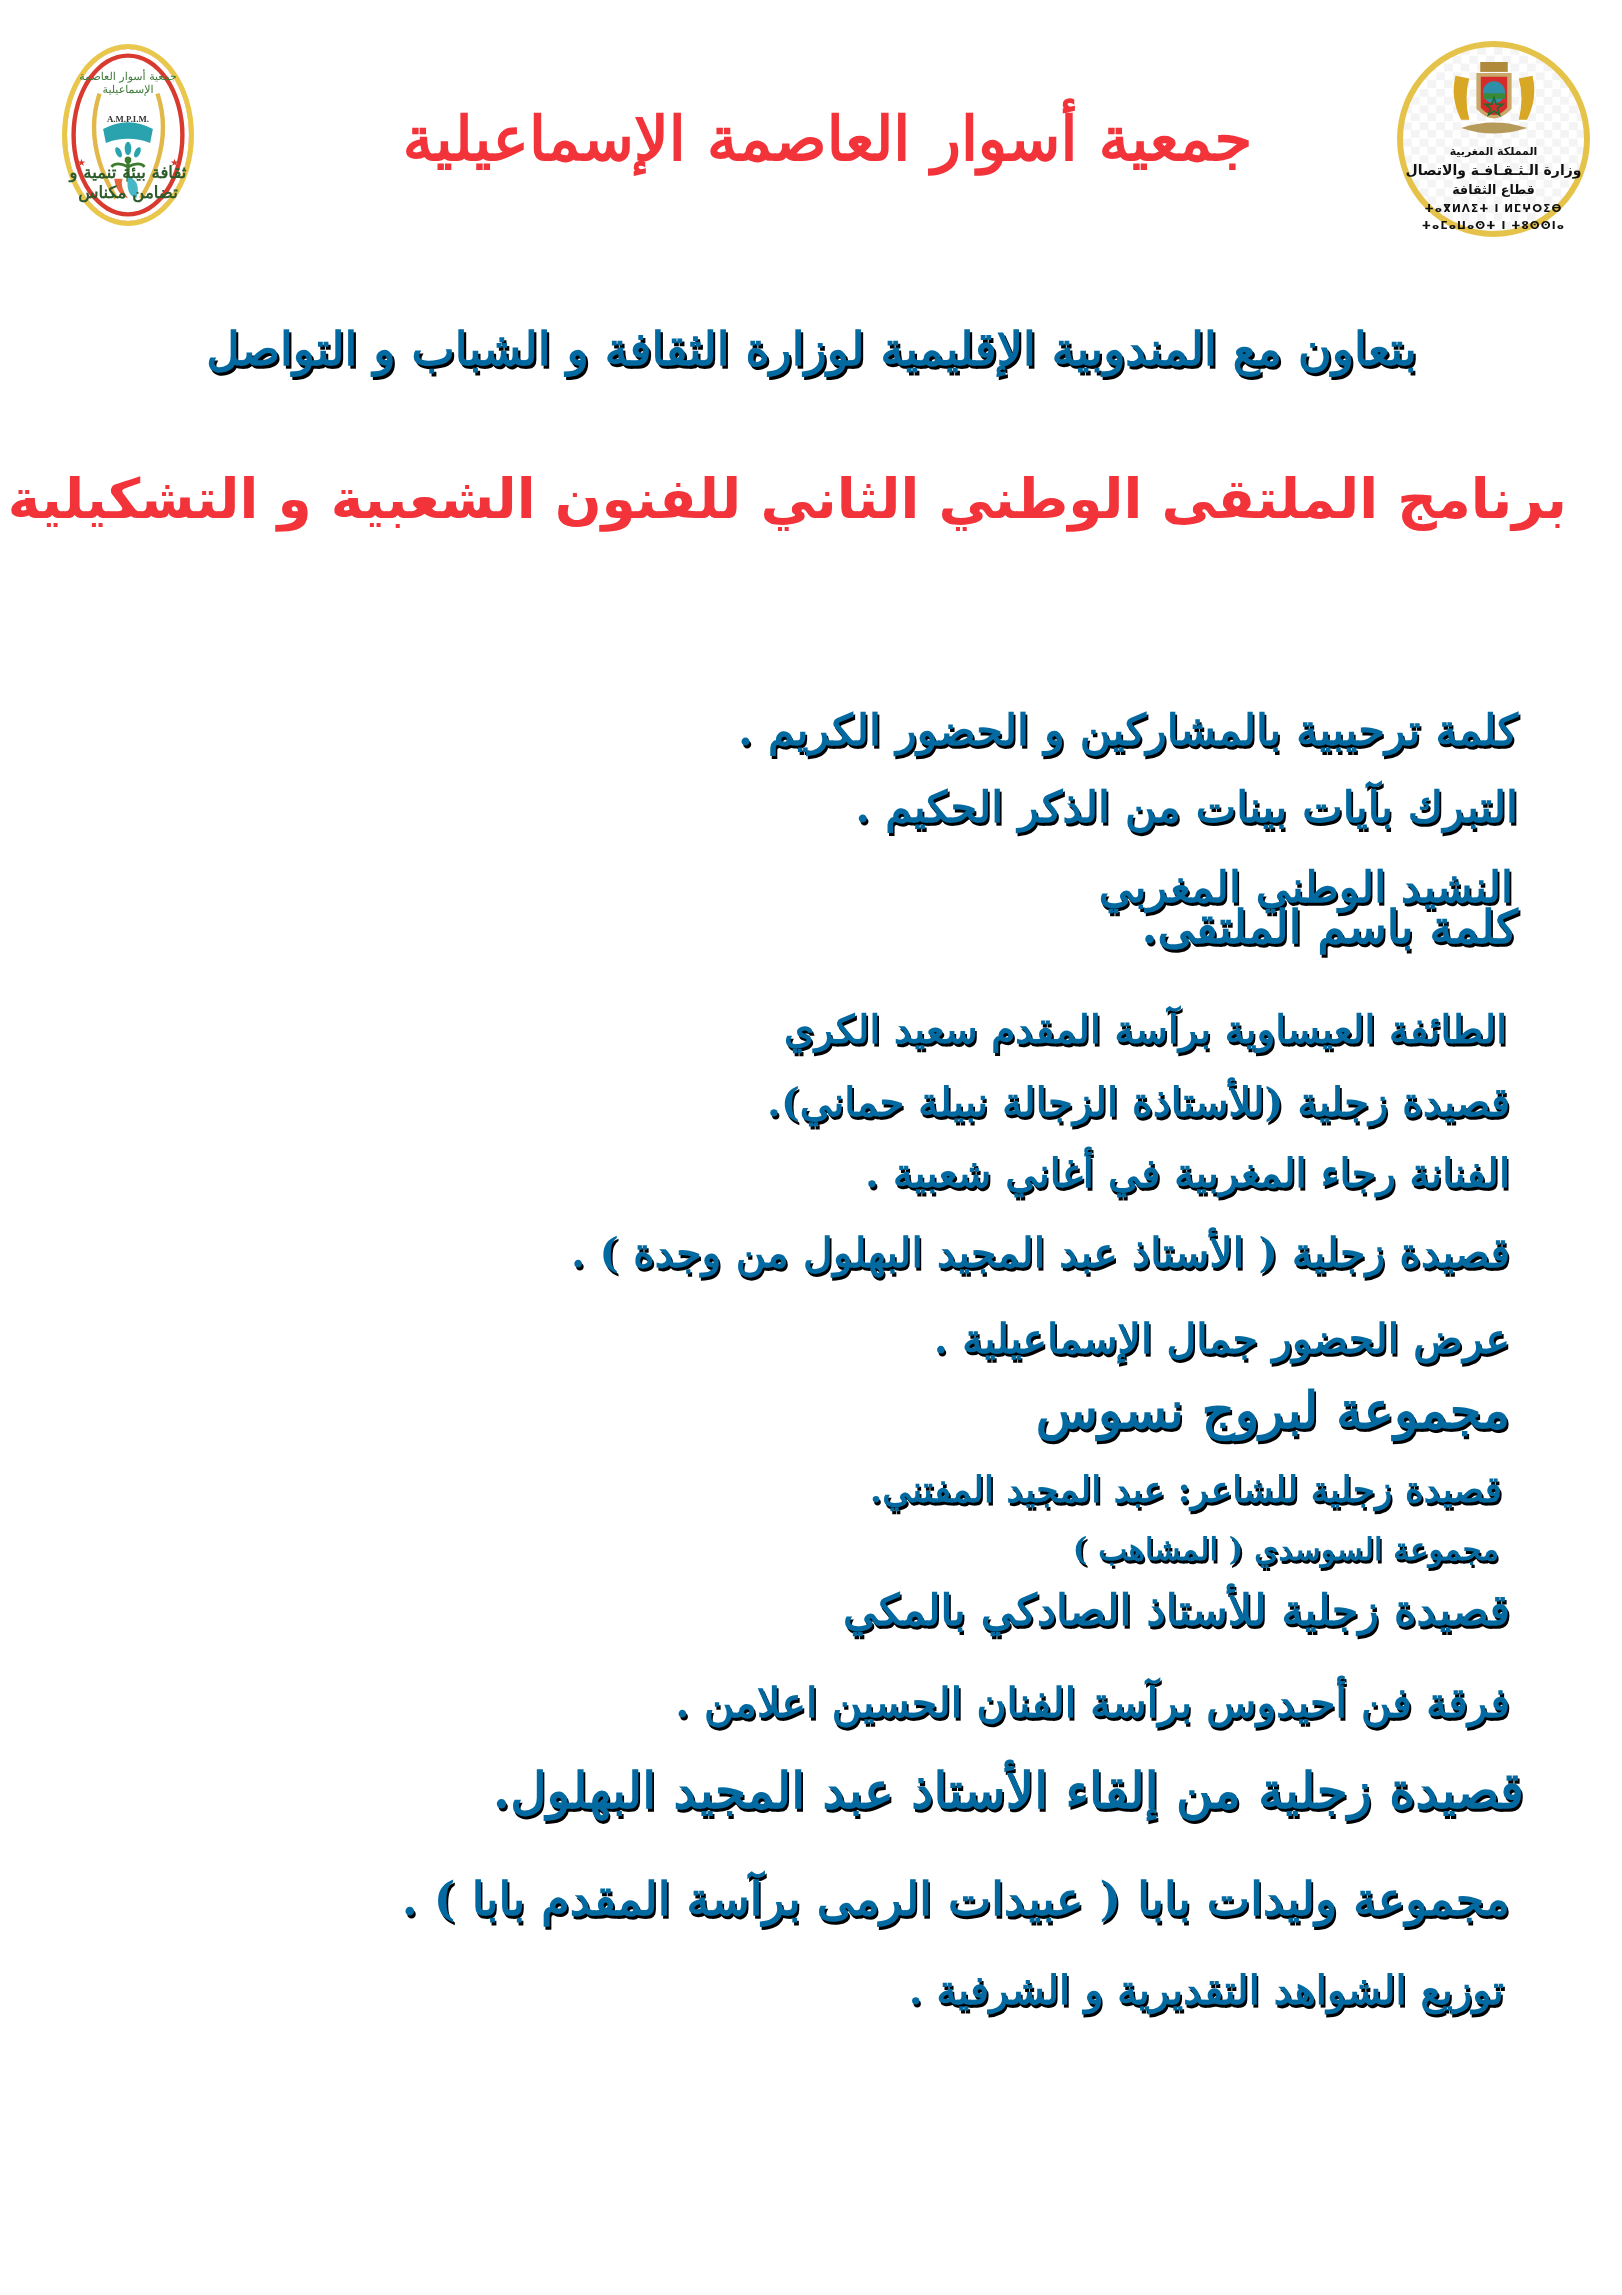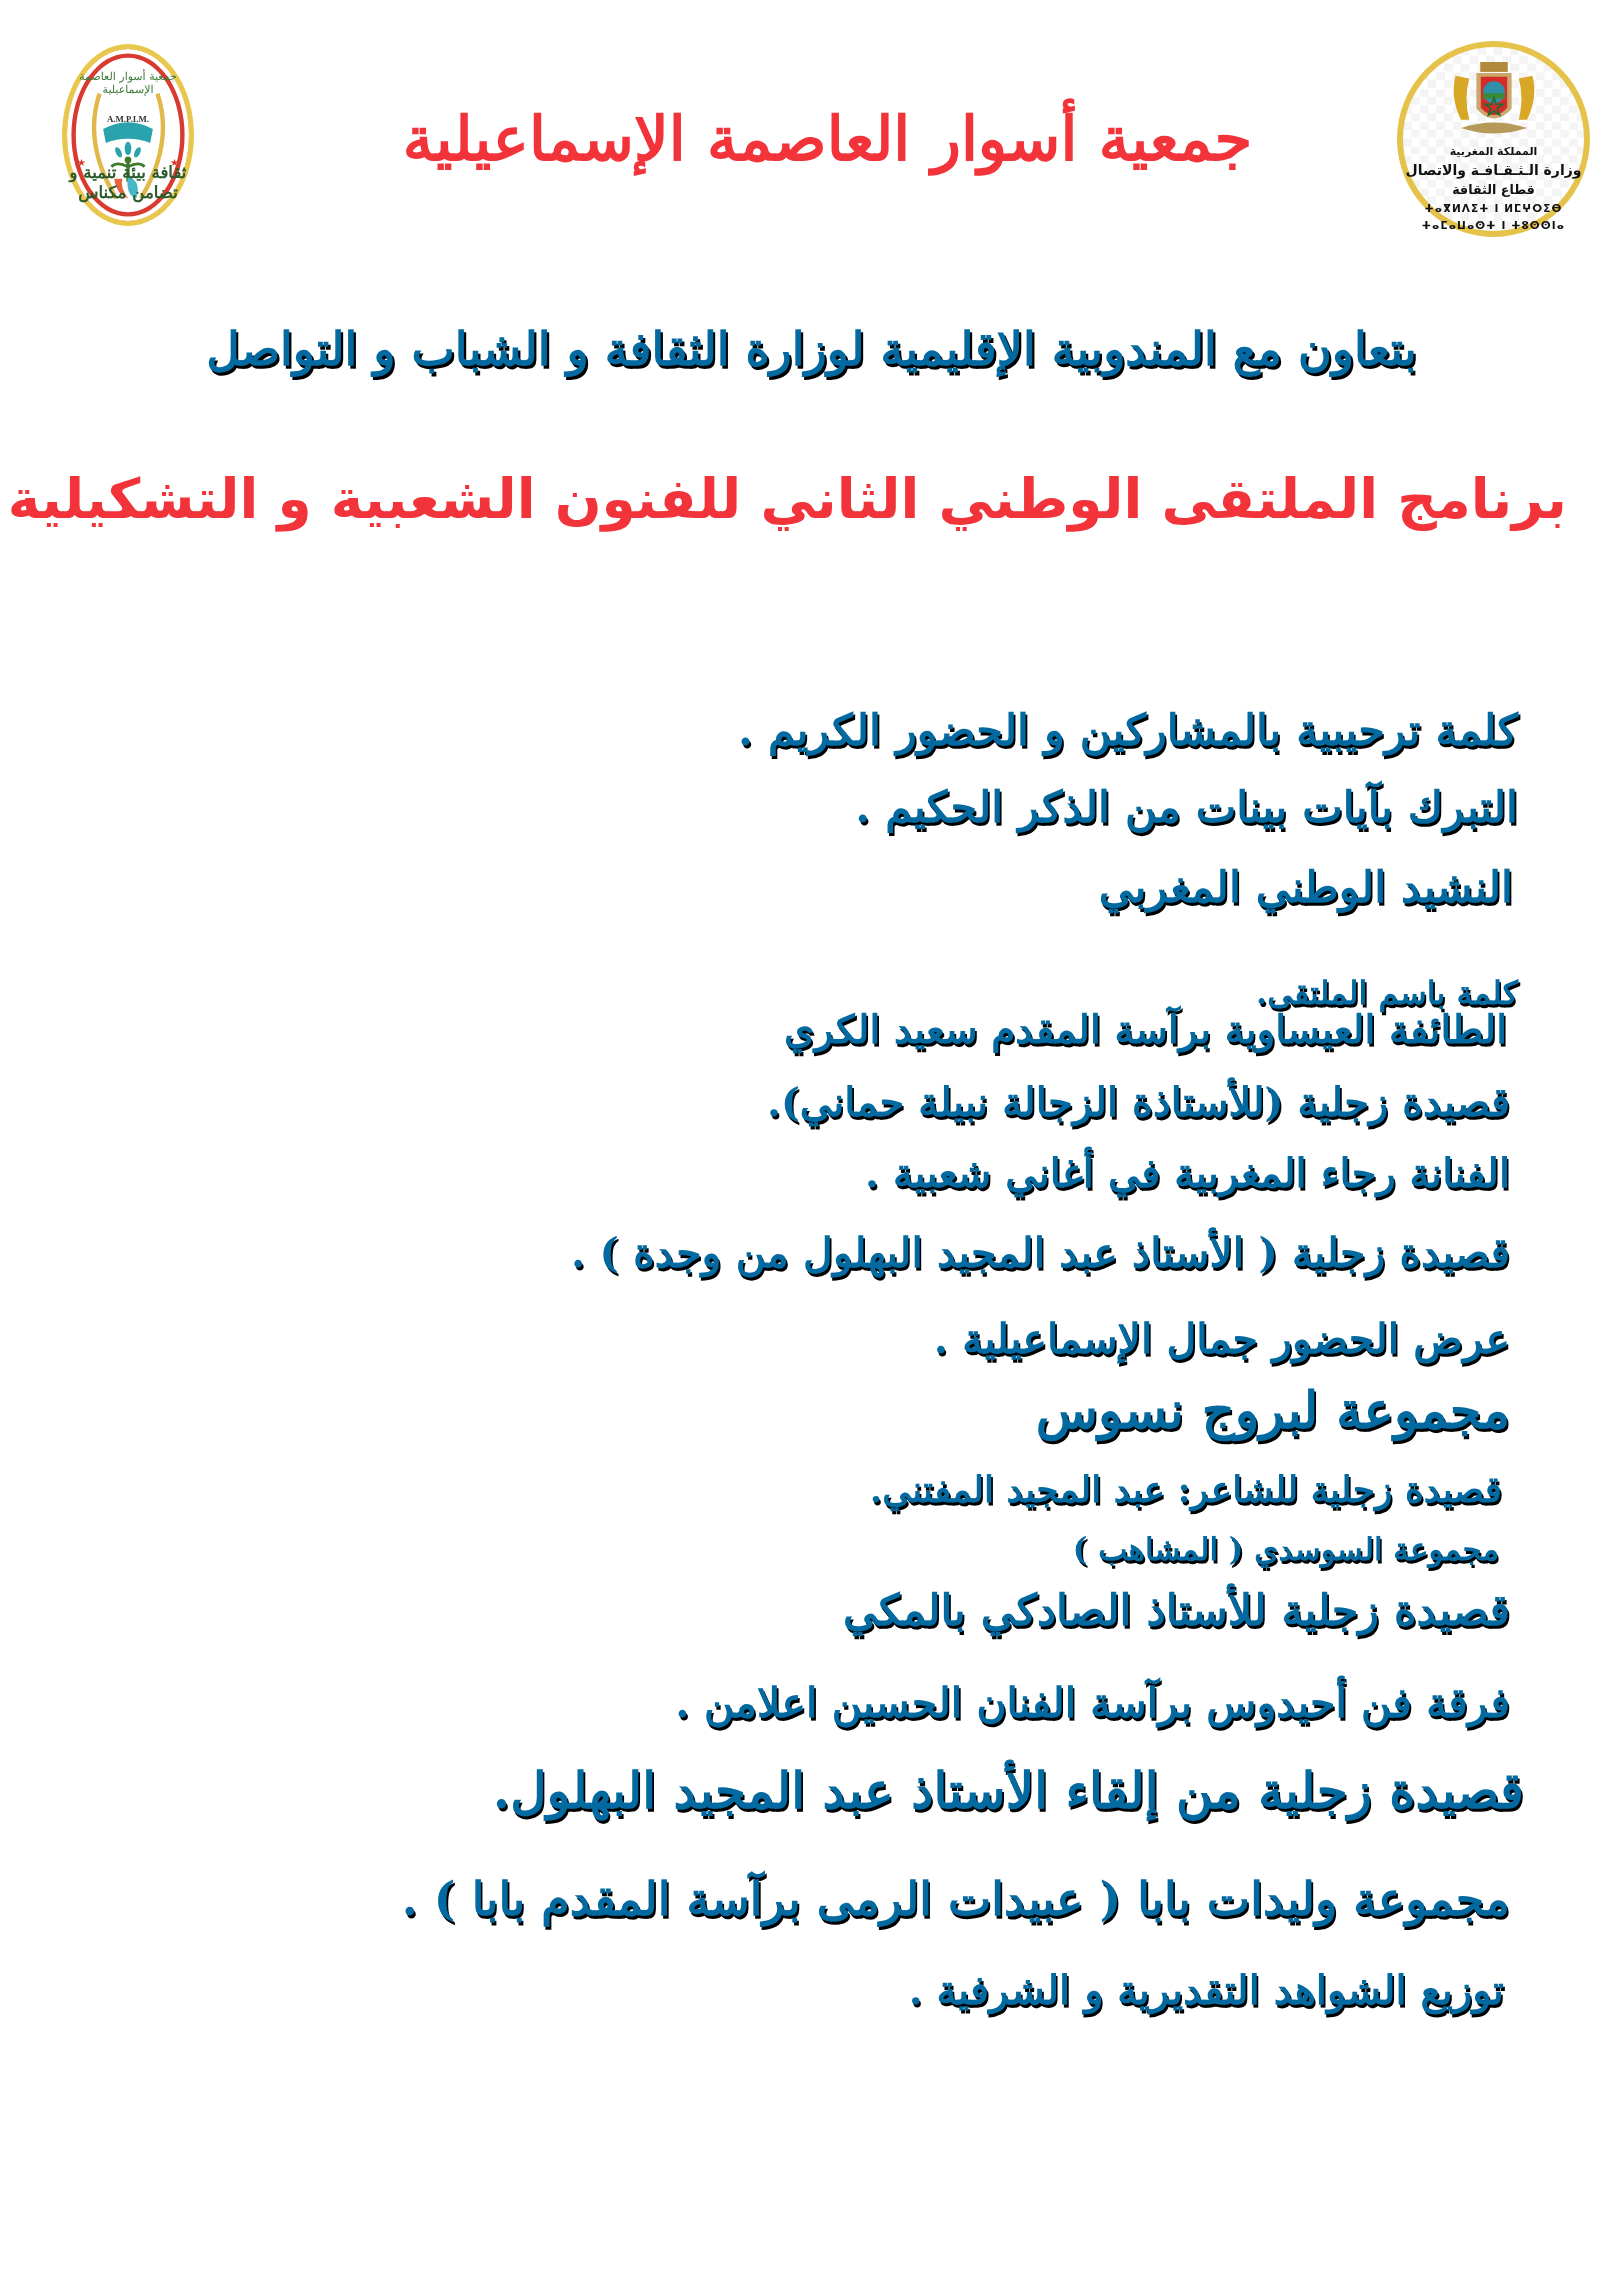--- a/index.html
+++ b/index.html
@@ -130,21 +130,21 @@
   </div>
 
   <div class="collab-line">بتعاون مع المندوبية الإقليمية لوزارة الثقافة و الشباب و التواصل</div>
 
   <div class="program-title">برنامج الملتقى الوطني الثاني للفنون الشعبية و التشكيلية .</div>
 
   <ul class="program-list">
     <li style="top:709px;font-size:43px">كلمة ترحيبية بالمشاركين و الحضور الكريم .</li>
     <li style="top:786px;font-size:43px">التبرك بآيات بينات من الذكر الحكيم .</li>
     <li style="top:866px;font-size:43px;right:110px">النشيد الوطني المغربي</li>
-    <li style="top:977px;font-size:32px">كلمة باسم الملتقى.</li>
+    <li style="top:904px;font-size:46px">كلمة باسم الملتقى.</li>
     <li style="top:1010px;font-size:39px;right:116px">الطائفة العيساوية برآسة المقدم سعيد الكري</li>
     <li style="top:1082px;font-size:40px;right:113px">قصيدة زجلية (للأستاذة الزجالة نبيلة حماني).</li>
     <li style="top:1153px;font-size:40px;right:113px">الفنانة رجاء المغربية في أغاني شعبية .</li>
     <li style="top:1233px;font-size:41px;right:113px">قصيدة زجلية ( الأستاذ عبد المجيد البهلول من وجدة ) .</li>
     <li style="top:1319px;font-size:41px;right:113px">عرض الحضور جمال الإسماعيلية .</li>
     <li style="top:1385px;font-size:51px;right:113px">مجموعة لبروج نسوس</li>
     <li style="top:1471px;font-size:36px;right:121px">قصيدة زجلية للشاعر: عبد المجيد المفتني.</li>
     <li style="top:1534px;font-size:31px;right:124px">مجموعة السوسدي ( المشاهب )</li>
     <li style="top:1589px;font-size:43px;right:113px">قصيدة زجلية للأستاذ الصادكي بالمكي</li>
     <li style="top:1683px;font-size:41px;right:113px">فرقة فن أحيدوس برآسة الفنان الحسين اعلامن .</li>

